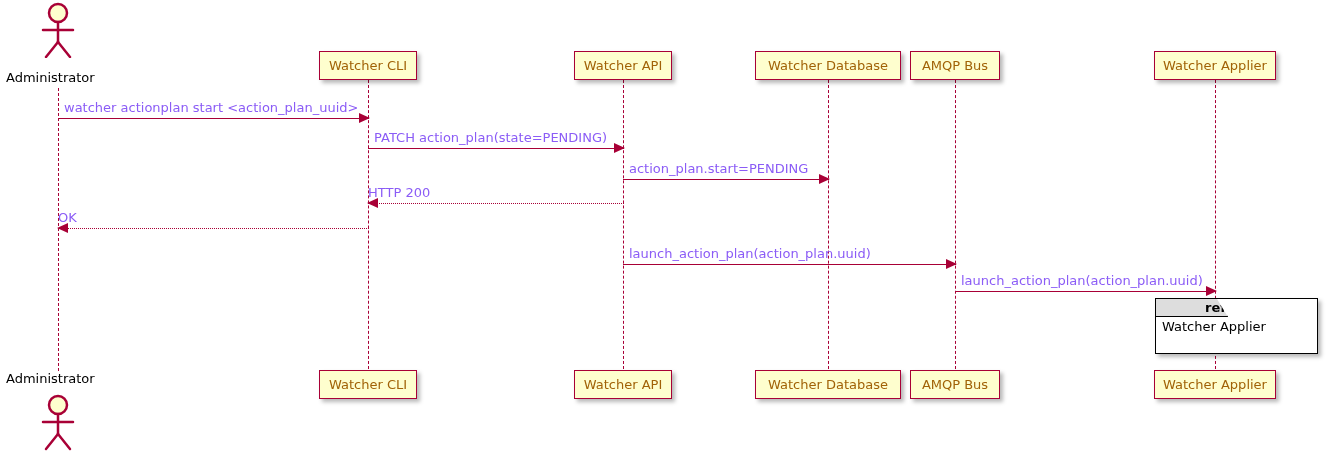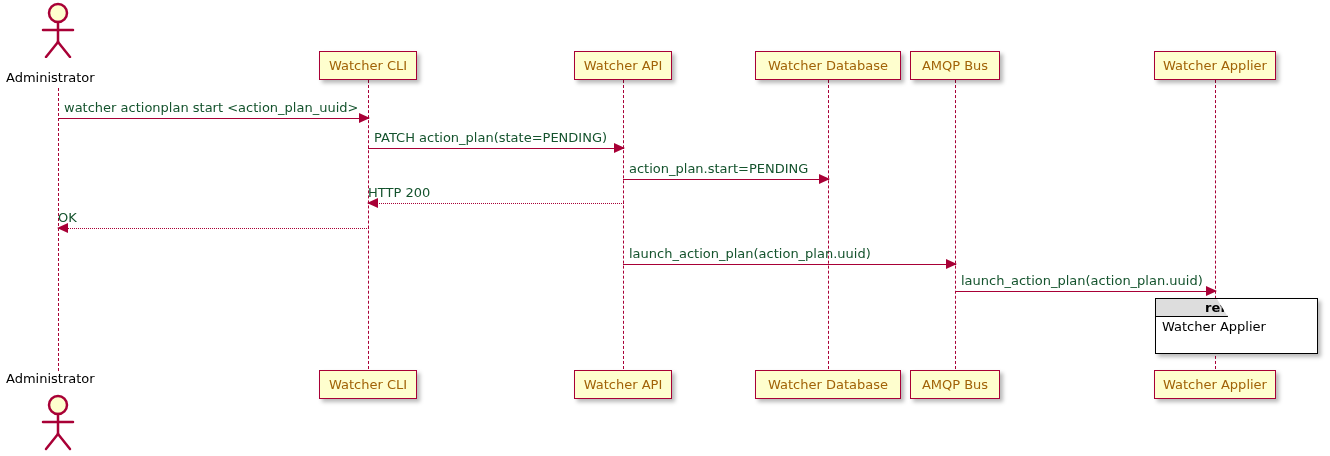--- a/index.html
+++ b/index.html
@@ -84,21 +84,21 @@
     border-left: 11px solid #A80036;
   }
   .msg.to-left .head {
     left: -1px;
     border-right: 11px solid #A80036;
   }
   .msg .label {
     position: absolute;
     bottom: 3px;
     font-size: 13px;
-    color: #14532d;
+    color: #8b5cf6;
     white-space: nowrap;
     line-height: 1.1;
   }
   .msg.to-right .label { left: 6px; }
   .msg.to-left  .label { left: 0; }
   
   .ref-box {
     position: absolute;
     box-sizing: border-box;
     background: #FFFFFF;

